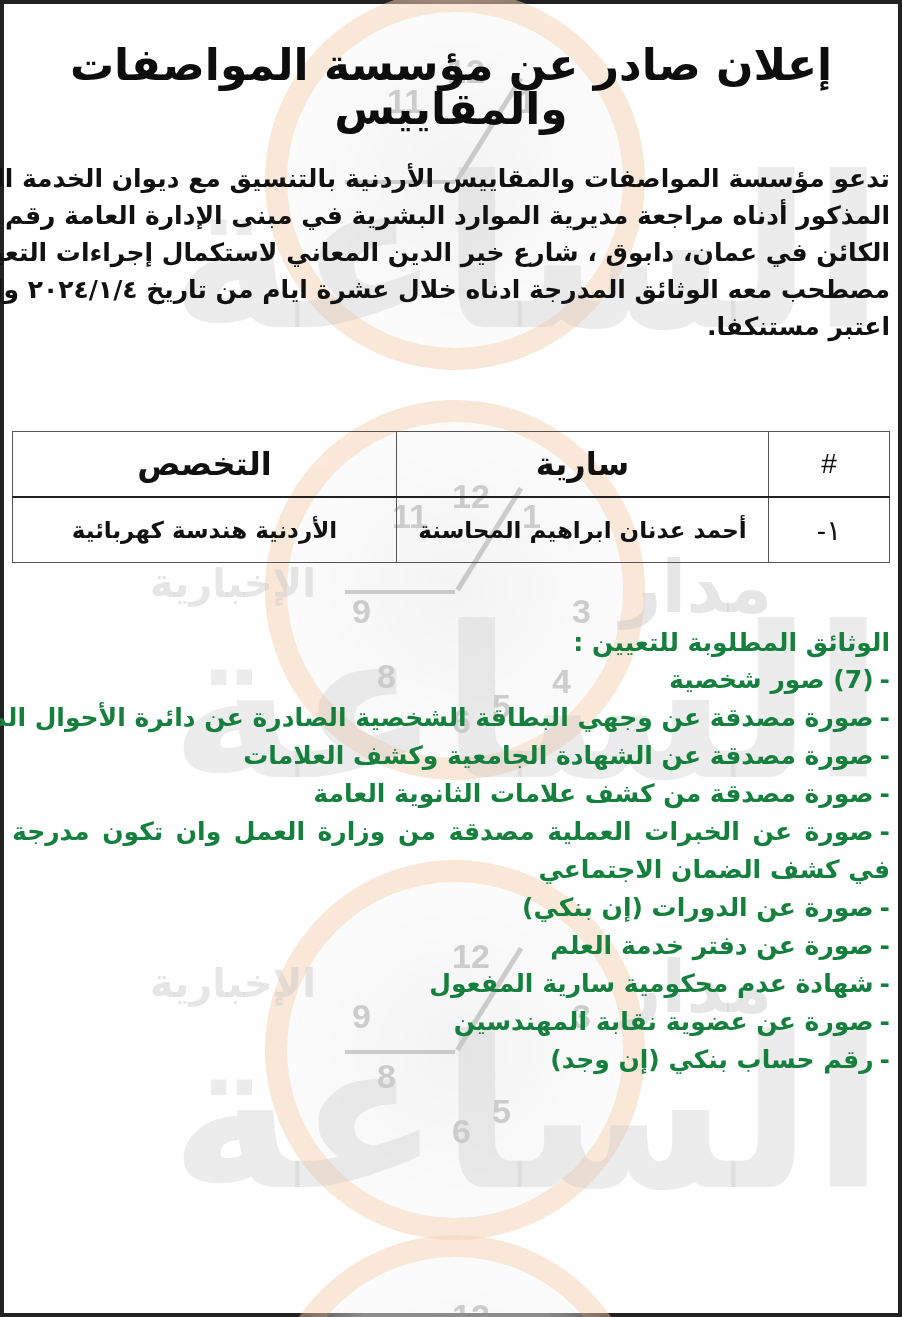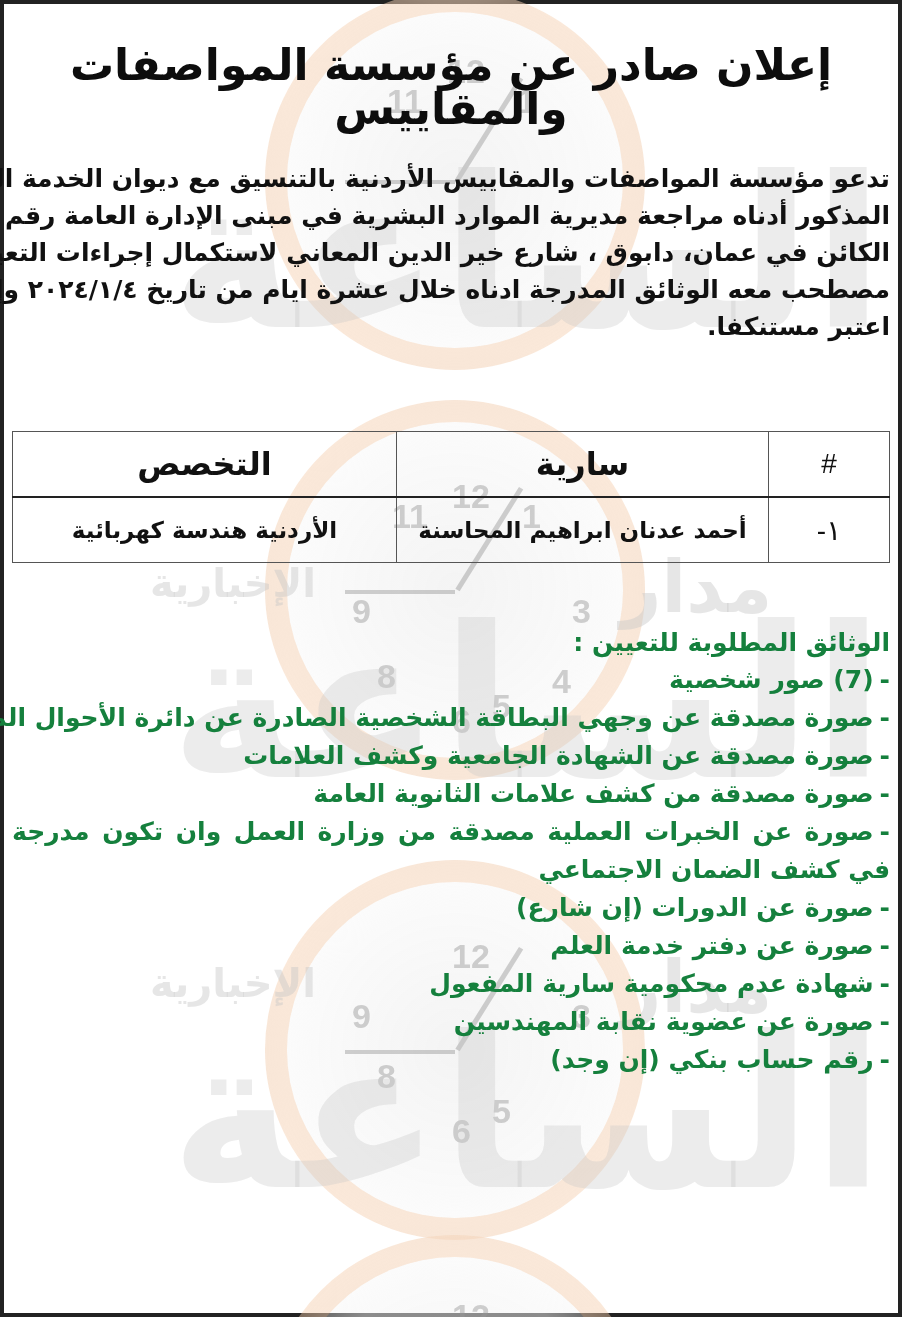--- a/index.html
+++ b/index.html
@@ -264,20 +264,20 @@
   </table>
 
   <div class="docs">
     <div class="docs-heading">الوثائق المطلوبة للتعيين :</div>
     <ul class="docs-list">
       <li><span class="dash">-</span><span>(7) صور شخصية</span></li>
       <li><span class="dash">-</span><span>صورة مصدقة عن وجهي البطاقة الشخصية الصادرة عن دائرة الأحوال المدنية</span></li>
       <li><span class="dash">-</span><span>صورة مصدقة عن الشهادة الجامعية وكشف العلامات</span></li>
       <li><span class="dash">-</span><span>صورة مصدقة من كشف علامات الثانوية العامة</span></li>
       <li class="wrap"><span class="dash">-</span><span>صورة عن الخبرات العملية مصدقة من وزارة العمل وان تكون مدرجة في كشف الضمان الاجتماعي</span></li>
-      <li><span class="dash">-</span><span>صورة عن الدورات (إن شارع)</span></li>
+      <li><span class="dash">-</span><span>صورة عن الدورات (إن بنكي)</span></li>
       <li><span class="dash">-</span><span>صورة عن دفتر خدمة العلم</span></li>
       <li><span class="dash">-</span><span>شهادة عدم محكومية سارية المفعول</span></li>
       <li><span class="dash">-</span><span>صورة عن عضوية نقابة المهندسين</span></li>
       <li><span class="dash">-</span><span>رقم حساب بنكي (إن وجد)</span></li>
     </ul>
   </div>
 </div>
 
 </body></html>

